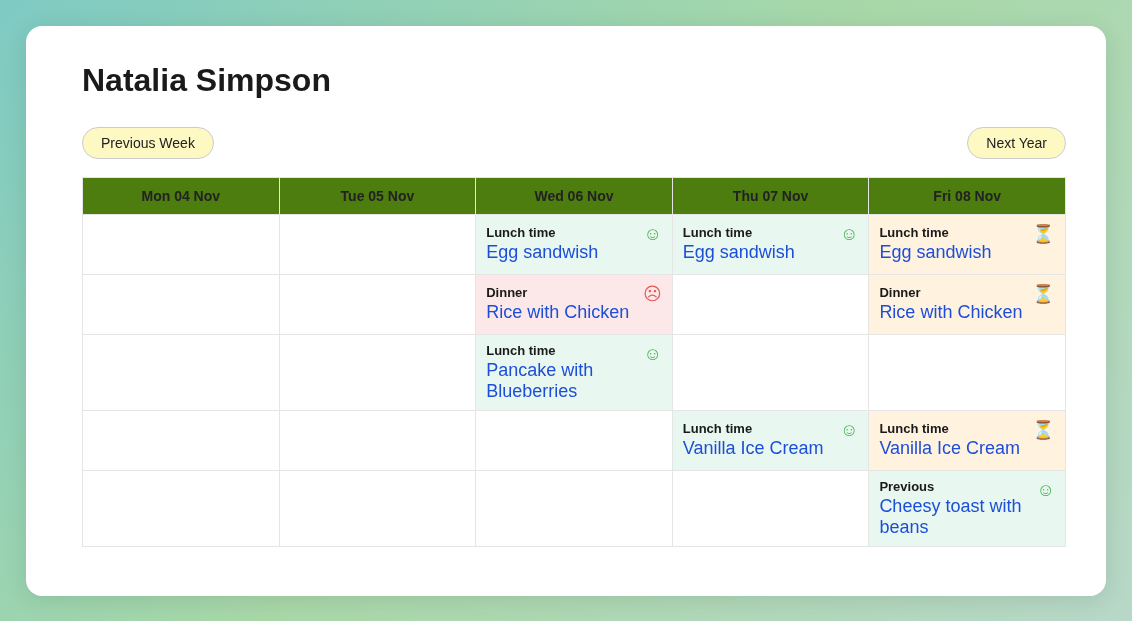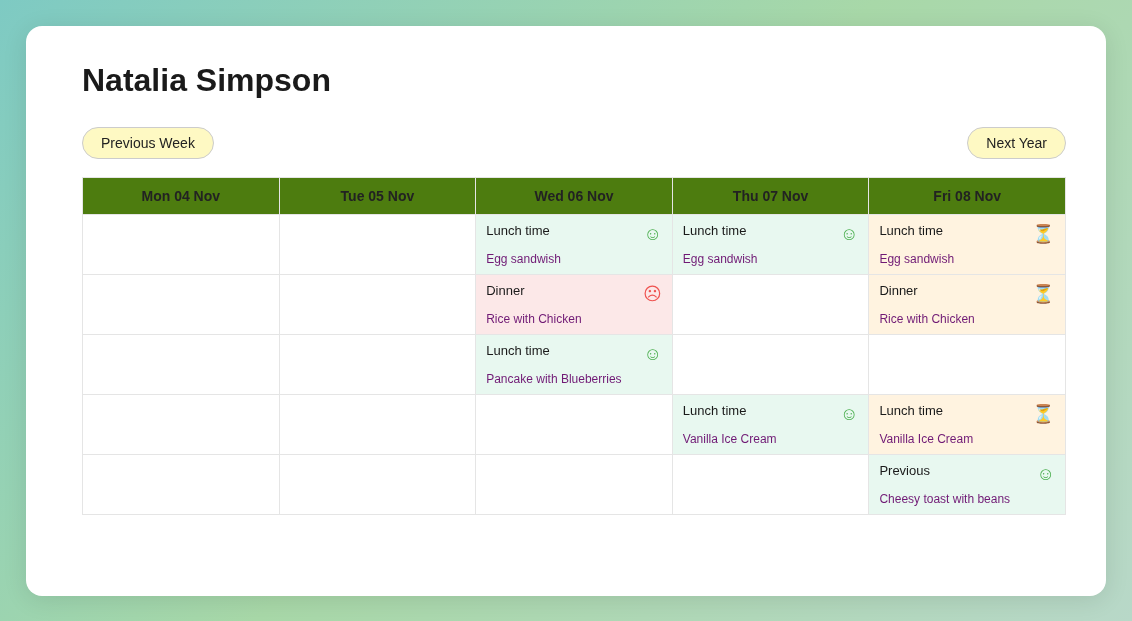--- a/index.html
+++ b/index.html
@@ -84,28 +84,28 @@
       justify-content: center;
       position: relative;
     }
 
     .cell-green { background: #e8f8f0; }
     .cell-red   { background: #fce8e8; }
     .cell-orange{ background: #fff3e0; }
 
     .meal-type {
       font-size: 13px;
-      font-weight: 400;
+      font-weight: 700;
       color: #1a1a1a;
     }
 
     .meal-name {
-      font-size: 12px;
-      color: #701a75;
-      margin-top: 14px;
+      font-size: 18px;
+      color: #1d4ed8;
+      margin-top: 2px;
     }
 
     .status-icon {
       position: absolute;
       top: 10px;
       right: 10px;
       font-size: 18px;
       line-height: 1;
     }
 

